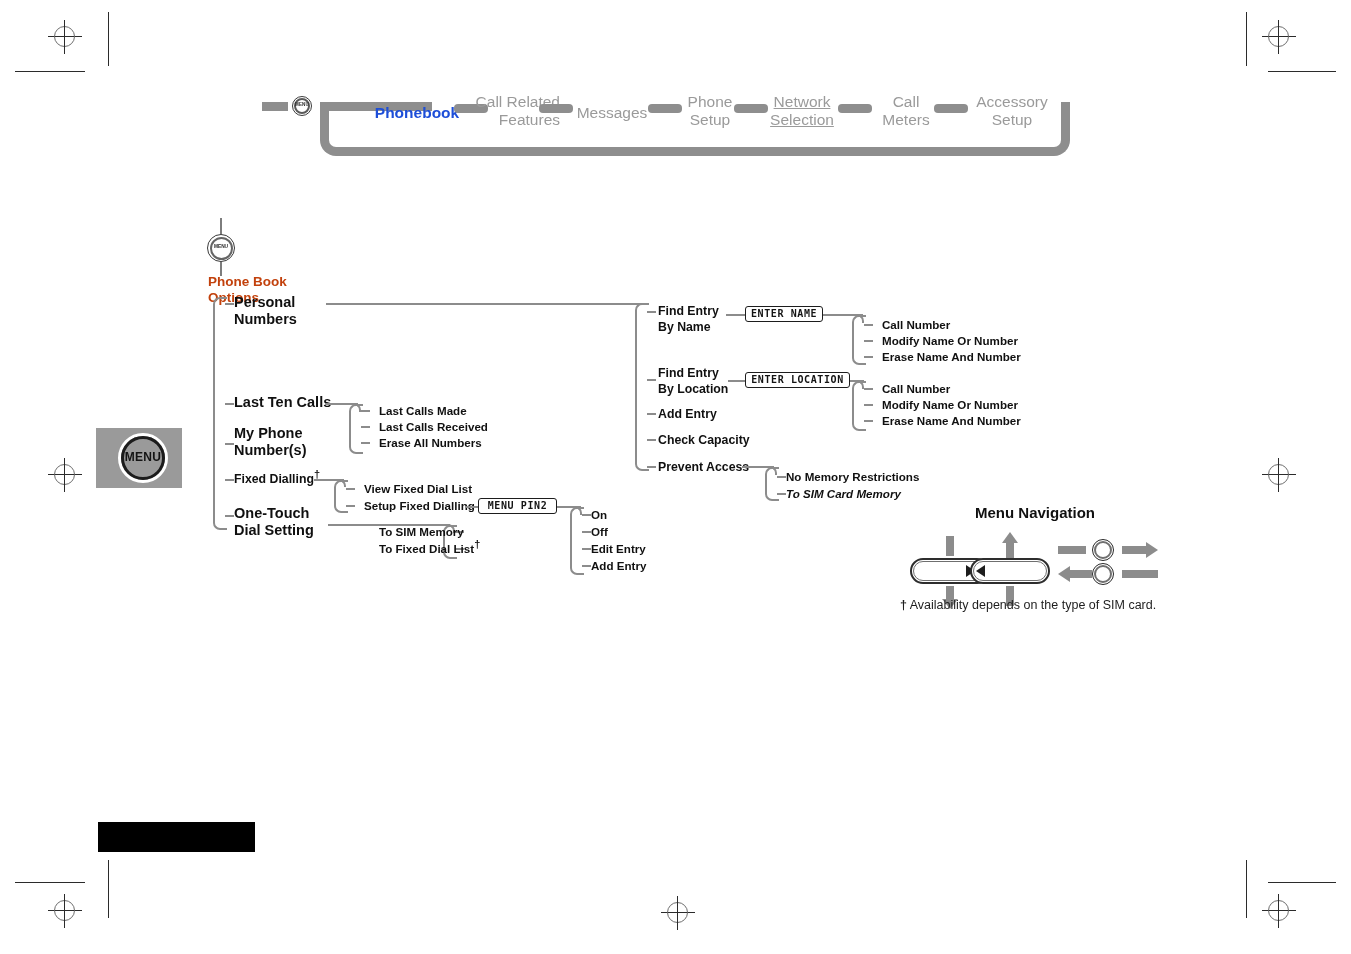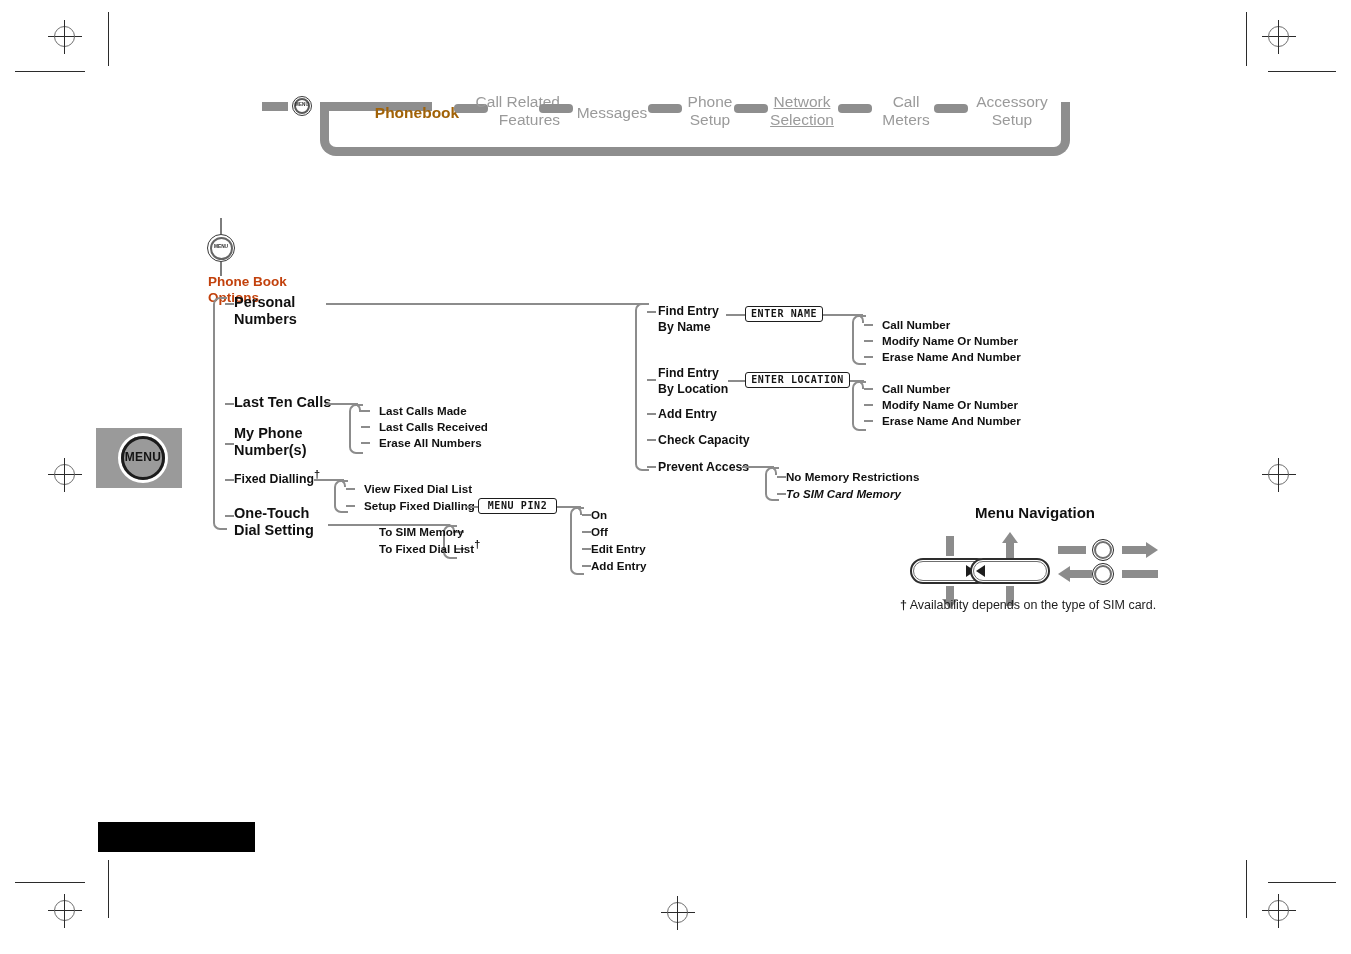--- a/index.html
+++ b/index.html
@@ -41,21 +41,21 @@
   }
   .menu-dot .ic{
     position:absolute;left:6px;top:6px;width:16px;height:16px;border-radius:50%;
     border:2px solid #5a5a5a;box-sizing:border-box;
   }
   .menu-dot .mtxt{
     position:absolute;left:0;top:10px;width:28px;text-align:center;
     font-size:4.5px;font-weight:bold;letter-spacing:.2px;color:#2a2a2a;
   }
   .tab-lab{position:absolute;text-align:center;line-height:18px;font-size:15.5px;font-weight:bold;}
-  .tab-lab.active{color:#a16207;}
+  .tab-lab.active{color:#1d4ed8;}
   .tab-lab.dim{color:#9a9a9a;font-weight:normal;font-size:15.5px;}
   .tab-sep{position:absolute;height:9px;width:34px;background:#8e8e8e;border-radius:4px;top:18px;}
 
   
   #menukey{left:96px;top:428px;width:86px;height:60px;background:#9a9a9a;}
   #menukey .kc{
     position:absolute;left:22px;top:5px;width:50px;height:50px;border-radius:50%;
     border:3px solid #ffffff;background:#9a9a9a;box-sizing:border-box;
   }
   #menukey .kc2{

